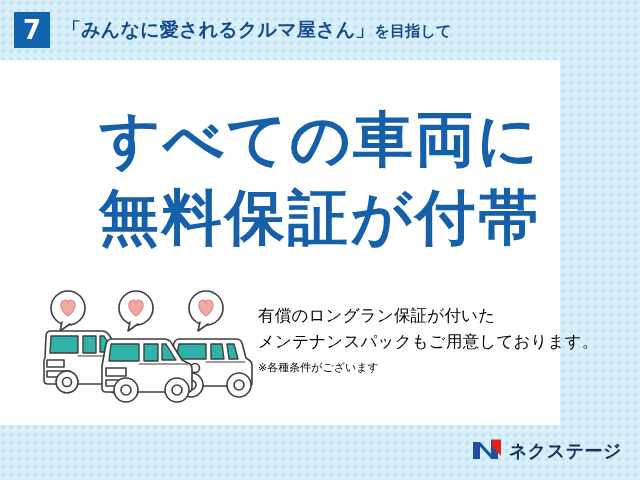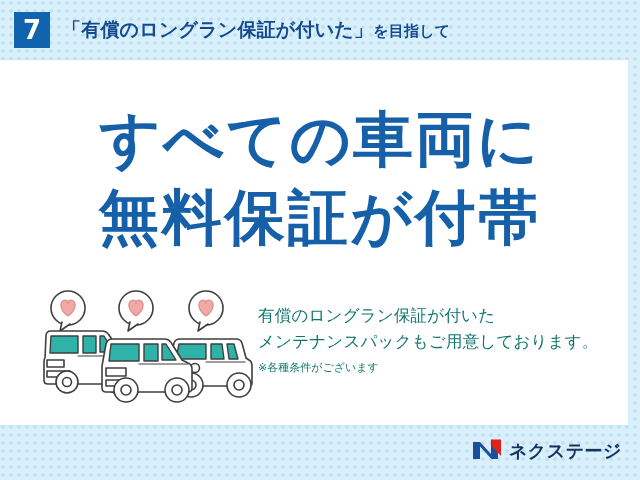--- a/index.html
+++ b/index.html
@@ -54,21 +54,21 @@
   .header-title .small {
     font-size: 15px;
     font-family: Liberation Mono, monospace;
   }
 
   
   .panel {
     position: absolute;
     left: 0;
     top: 60px;
-    width: 628px;
+    width: 560px;
     height: 365px;
     background: #ffffff;
   }
 
   .headline {
     position: absolute;
     left: 0;
     top: 40px;
     width: 640px;
     text-align: center;
@@ -93,21 +93,21 @@
     height: 120px;
   }
   .illus svg { display: block; }
 
   
   .body-copy {
     position: absolute;
     left: 258px;
     top: 243px;
     width: 370px;
-    color: #0f766e;
+    color: #000000;
   }
   .body-copy .bline {
     font-size: 16.5px;
     line-height: 26px;
     white-space: nowrap;
     letter-spacing: 0.2px;
   }
   .body-copy .note {
     font-size: 11px;
     line-height: 25px;
@@ -139,21 +139,21 @@
     white-space: nowrap;
   }
 </style>
 </head>
 <body>
 
 <div id="slide">
 
   <div class="header">
     <div class="badge">7</div>
-    <div class="header-title"><span>「有償のロングラン保証が付いた」</span><span class="small">を目指して</span></div>
+    <div class="header-title"><span>「みんなに愛されるクルマ屋さん」</span><span class="small">を目指して</span></div>
   </div>
 
   <div class="panel">
 
     <div class="headline">
       <div class="line1">すべての車両に</div>
       <div class="line2">無料保証が付帯</div>
     </div>
 
     <div class="illus">

